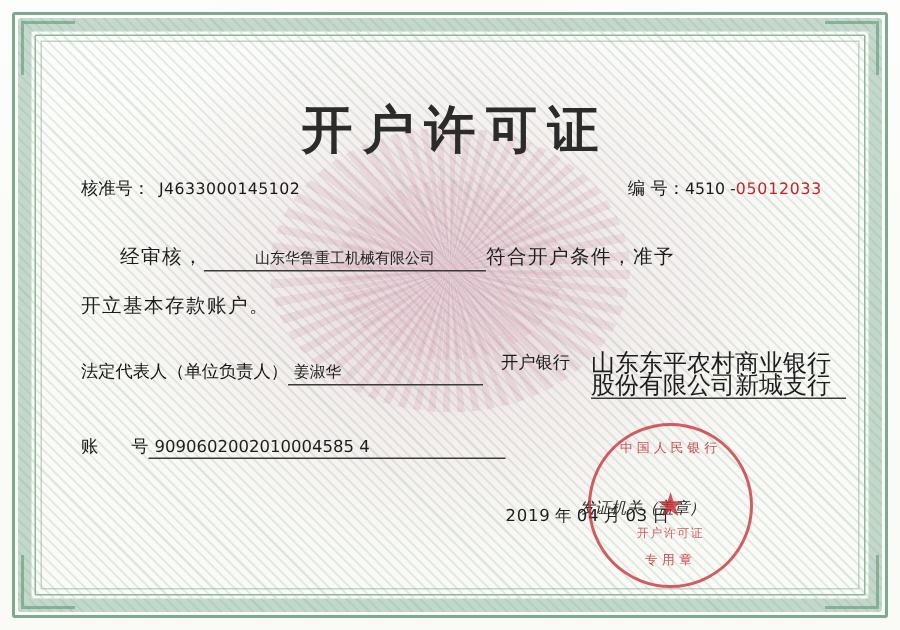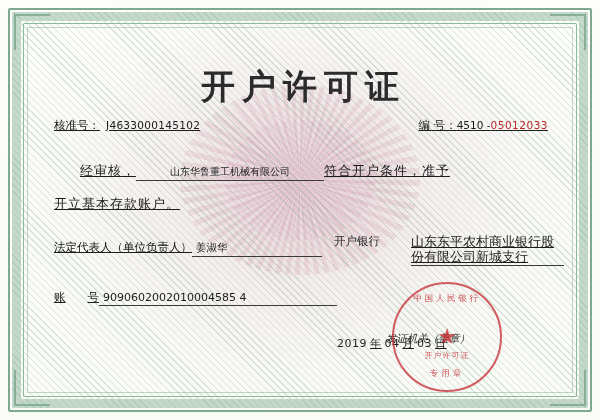--- a/index.html
+++ b/index.html
@@ -114,21 +114,20 @@
     font-weight: bold;
     text-indent: 7px;
   }
 
   .row {
     position: absolute;
     font-size: 11px;
     color: #1d1d1d;
     font-family: "DejaVu Sans", sans-serif;
     white-space: nowrap;
-    text-decoration: underline;
   }
 
   .label { font-size: 11.5px; color: #141414; }
   .value { font-size: 10.5px; color: #1a1a1a; }
 
   .r-approve { top: 86px; left: 20px; }
   .r-approve .value { margin-left: 6px; letter-spacing: 0.3px; }
 
   .r-number { top: 86px; right: 18px; }
   .r-number .num-red { color: #c0262b; letter-spacing: 0.5px; }
@@ -163,22 +162,22 @@
     min-width: 122px;
     text-align: left;
     border-bottom: 1px solid #3a3a3a;
     font-size: 10.5px;
     padding: 0 4px 1px 4px;
   }
 
   .r-bank { top: 202px; left: 300px; width: 230px; white-space: normal; }
   .r-bank .bank-label { float: left; width: 58px; font-size: 11.5px; line-height: 15px; }
   .r-bank .bank-val {
-    margin-left: 77px;
-    font-size: 13px;
+    margin-left: 60px;
+    font-size: 16px;
     line-height: 15px;
     border-bottom: 1px solid #3a3a3a;
     padding-bottom: 1px;
     min-height: 30px;
   }
 
   .r-account { top: 258px; left: 20px; }
   .r-account .sp { display: inline-block; width: 22px; }
   .r-account .ul {
     display: inline-block;

